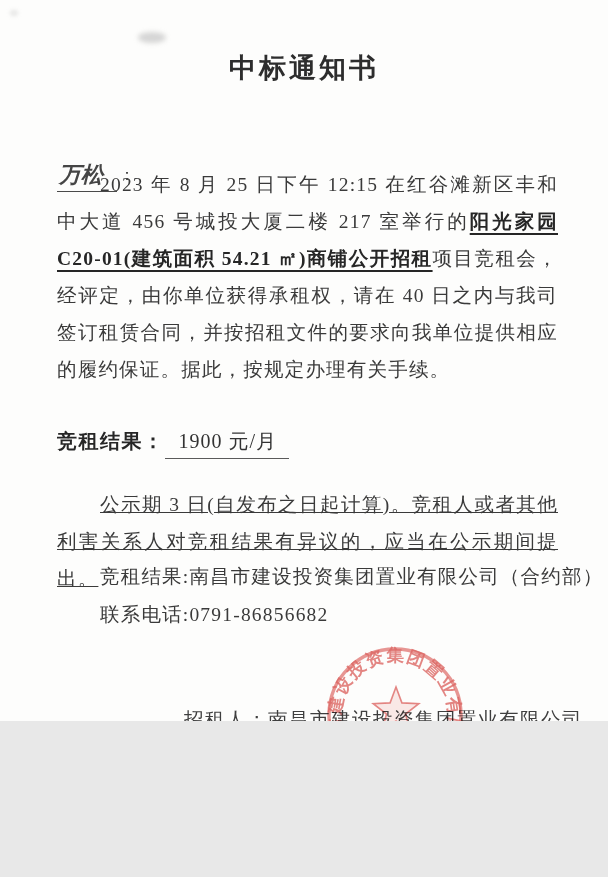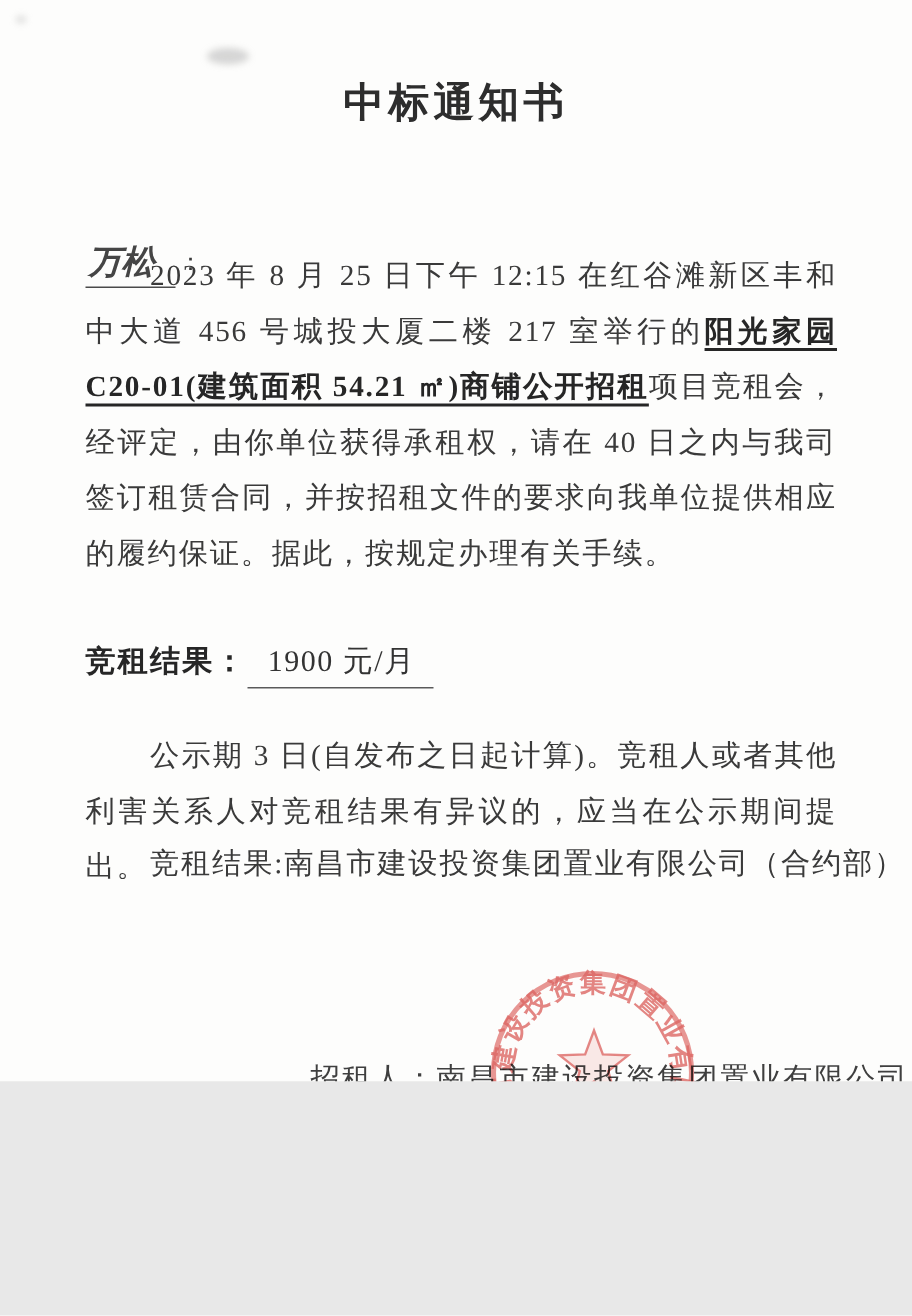--- a/index.html
+++ b/index.html
@@ -53,30 +53,30 @@
   .result-line{
     position:absolute;top:414px;left:57px;
     font-size:20px;line-height:30px;margin-top:12px;
   }
   .result-label{font-weight:700;color:#262626;letter-spacing:1.5px;}
   .result-value{
     display:inline-block;
     border-bottom:1.6px solid #5a5a5a;
     padding:0 12px 2px 14px;letter-spacing:1px;color:#333;
   }
-  .para2{top:486px;}
+  .para2{top:486px;text-decoration:underline;}
   .plain-line{
     position:absolute;left:100px;
     font-size:19.5px;line-height:30px;letter-spacing:1.2px;
   }
   .supervisor{top:562px;}
   .phone{top:600px;}
   .signature-lessor{
     position:absolute;top:705px;left:184px;
-    font-size:19.5px;line-height:30px;letter-spacing:1.5px;color:#3f3f3f;margin-left:23px;
+    font-size:19.5px;line-height:30px;letter-spacing:1.5px;color:#3f3f3f;
   }
   .signature-date{
     position:absolute;top:742px;left:331px;
     font-size:19.5px;line-height:30px;letter-spacing:1.5px;color:#3f3f3f;
   }
   .seal{
     position:absolute;left:326px;top:645px;width:140px;height:143px;
     mix-blend-mode:multiply;opacity:.88;
     pointer-events:none;
   }
@@ -94,20 +94,21 @@
   <div class="addressee"><span class="addr-name">万松</span><span class="addr-colon">：</span></div>
 
   <p class="para para1"><span>2023 年 8 月 25 日下午 12:15 在红谷滩新区丰和中大道 456 号城投大厦二楼 217 室举行的</span><span class="bold-underline">阳光家园 C20-01(建筑面积 54.21 ㎡)商铺公开招租</span><span>项目竞租会，经评定，由你单位获得承租权，请在 40 日之内与我司签订租赁合同，并按招租文件的要求向我单位提供相应的履约保证。据此，按规定办理有关手续。</span></p>
 
   <div class="result-line"><span class="result-label">竞租结果：</span><span class="result-value">1900 元/月</span></div>
 
   <p class="para para2">公示期 3 日(自发布之日起计算)。竞租人或者其他利害关系人对竞租结果有异议的，应当在公示期间提出。</p>
 
   <div class="plain-line supervisor">竞租结果:南昌市建设投资集团置业有限公司（合约部）</div>
 
+  <div class="plain-line phone">联系电话:0791-86856682</div>
 
   <div class="signature-lessor">招租人：南昌市建设投资集团置业有限公司</div>
 
 
   <svg class="seal" viewBox="0 0 140 143" xmlns="http://www.w3.org/2000/svg">
     <circle cx="69" cy="70" r="66" fill="none" stroke="#e06a68" stroke-width="3.4" stroke-opacity="0.8"></circle>
     <path d="M70,42 L75.9,57.9 L92.8,58.6 L79.5,69.1 L84.1,85.4 L70,76 L55.9,85.4 L60.5,69.1 L47.2,58.6 L64.1,57.9 Z" fill="rgba(224,104,102,0.16)" stroke="#dd5f5d" stroke-width="1.6" stroke-opacity="0.85"></path>
     <path id="sealTextArc" d="M46.2,118.9 A54,54 0 1 1 91.8,118.9" fill="none"></path>
     <text font-size="17.5" fill="#d9534f" fill-opacity="0.8" font-family="'Liberation Serif','DejaVu Serif',serif" font-weight="700">
       <textPath href="#sealTextArc" startOffset="4" textLength="284" lengthAdjust="spacing">南昌市建设投资集团置业有限公司</textPath>

